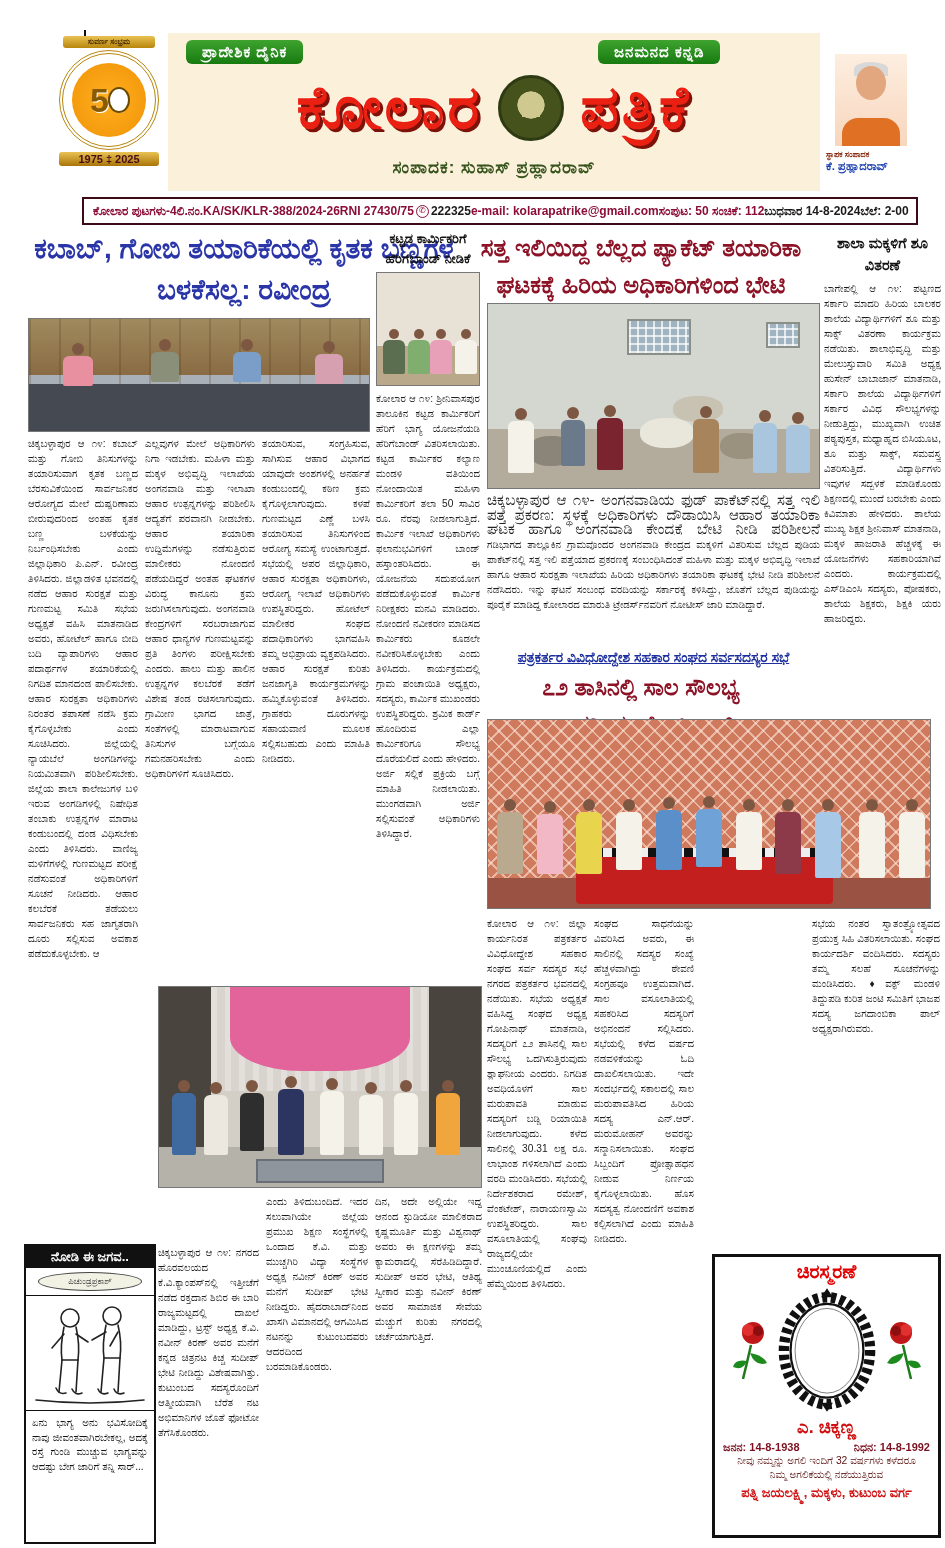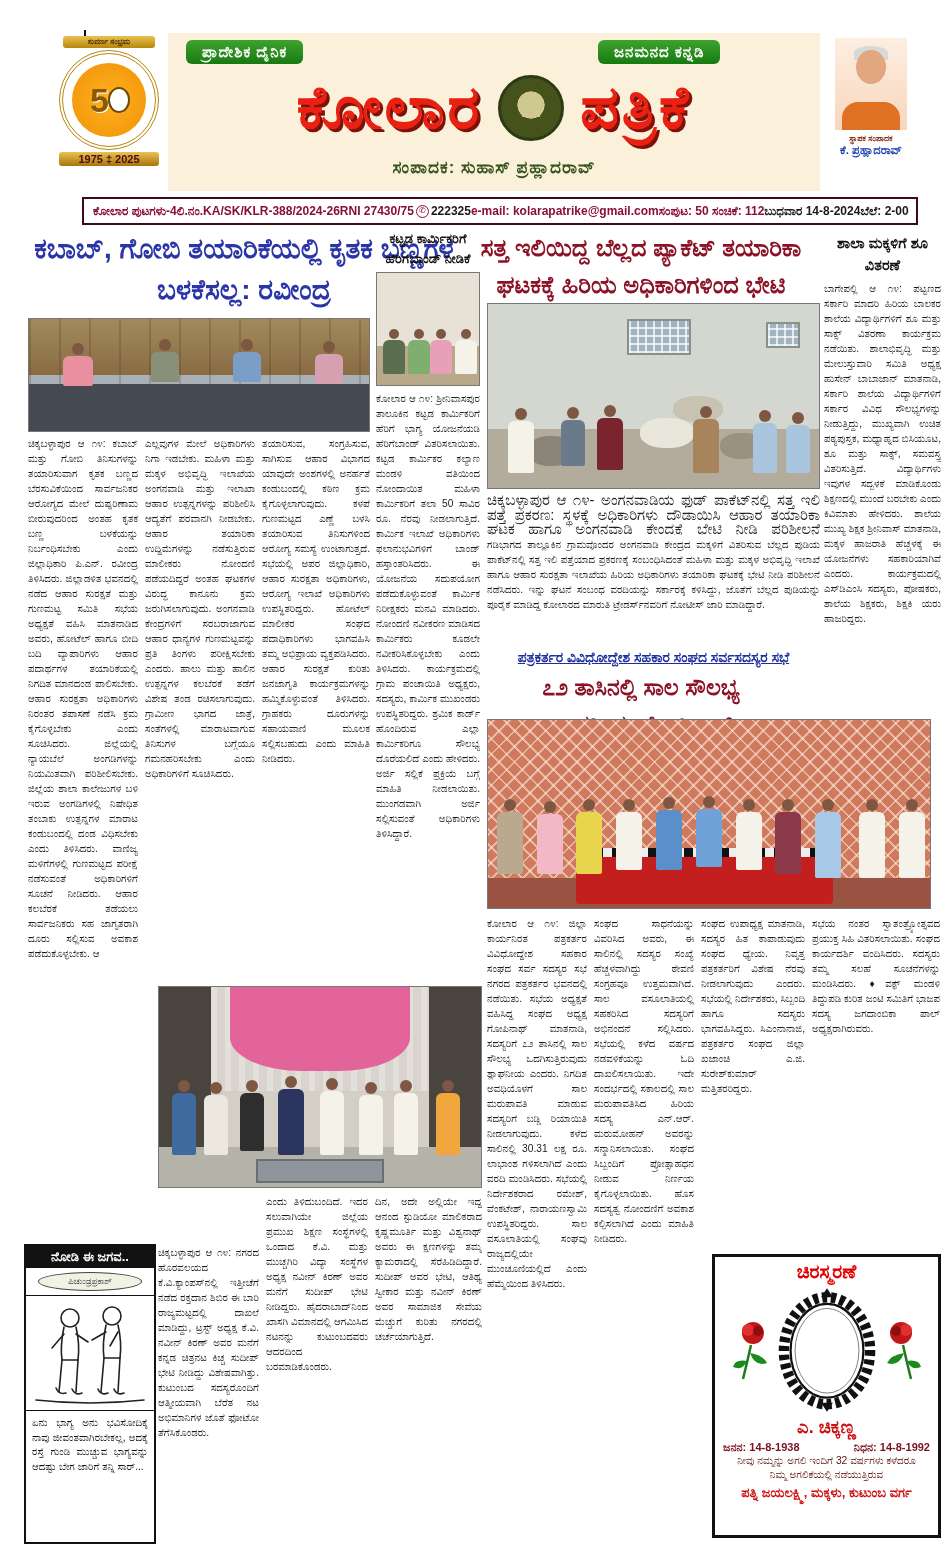--- a/index.html
+++ b/index.html
@@ -32,21 +32,21 @@
        background:#fff;display:flex;align-items:center;justify-content:center;}
   .logo-inner{width:74px;height:74px;border-radius:50%;background:radial-gradient(circle,#ffb020,#f09206);
        position:relative;display:flex;align-items:center;justify-content:center;}
   .logo-50{font-size:34px;font-weight:900;color:#8a5a00;text-shadow:1px 1px 0 #fff;}
   .logo-face{position:absolute;right:16px;top:24px;width:22px;height:26px;border-radius:50%;
        background:#fff;border:2px solid #6b4a00;}
   .logo-years{margin:0 auto;width:100px;background:linear-gradient(#e9c253,#a97408);color:#4a0b18;
        font-size:11px;font-weight:bold;padding:1px 0;border-radius:3px;}
 
   
-  .founder-box{position:absolute;left:826px;top:36px;width:90px;height:154px;background:#fff;text-align:center;}
+  .founder-box{position:absolute;left:826px;top:52px;width:90px;height:154px;background:#fff;text-align:left;}
   .founder-photo{margin:2px auto 0;width:72px;height:92px;background:linear-gradient(#fdeee0,#f8d6bd);
        position:relative;overflow:hidden;}
   .founder-photo .face{position:absolute;left:50%;top:12px;transform:translateX(-50%);
        width:30px;height:34px;border-radius:50%;background:#e2a77e;}
   .founder-photo .hair{position:absolute;left:50%;top:8px;transform:translateX(-50%);
        width:34px;height:14px;border-radius:50% 50% 0 0;background:#d8d8d8;}
   .founder-photo .body{position:absolute;left:50%;bottom:-6px;transform:translateX(-50%);
        width:58px;height:34px;border-radius:16px 16px 0 0;background:#e07124;}
   .founder-label{font-size:8px;color:#8a2c10;font-weight:bold;margin-top:4px;}
   .founder-name{font-size:11.5px;color:#1a3fae;font-weight:bold;}
@@ -312,21 +312,20 @@
         <div class="b" style="background:#f5f2ea;height:66px;"></div>
       </div>
     <div class="fig" style="left:93%;bottom:16%;width:26px;">
       <div class="h"></div>
         <div class="b" style="background:#f5f2ea;height:66px;"></div>
       </div>
   </div>
 
   <div class="col" style="left:487px;top:916px;width:100px;height:628px;">ಕೋಲಾರ ಆ ೧೪: ಜಿಲ್ಲಾ ಕಾರ್ಯನಿರತ ಪತ್ರಕರ್ತರ ವಿವಿಧೋದ್ದೇಶ ಸಹಕಾರ ಸಂಘದ ಸರ್ವ ಸದಸ್ಯರ ಸಭೆ ನಗರದ ಪತ್ರಕರ್ತರ ಭವನದಲ್ಲಿ ನಡೆಯಿತು. ಸಭೆಯ ಅಧ್ಯಕ್ಷತೆ ವಹಿಸಿದ್ದ ಸಂಘದ ಅಧ್ಯಕ್ಷ ಗೋಪಿನಾಥ್ ಮಾತನಾಡಿ, ಸದಸ್ಯರಿಗೆ ೭೨ ತಾಸಿನಲ್ಲಿ ಸಾಲ ಸೌಲಭ್ಯ ಒದಗಿಸುತ್ತಿರುವುದು ಶ್ಲಾಘನೀಯ ಎಂದರು. ನಿಗದಿತ ಅವಧಿಯೊಳಗೆ ಸಾಲ ಮರುಪಾವತಿ ಮಾಡುವ ಸದಸ್ಯರಿಗೆ ಬಡ್ಡಿ ರಿಯಾಯಿತಿ ನೀಡಲಾಗುವುದು. ಕಳೆದ ಸಾಲಿನಲ್ಲಿ 30.31 ಲಕ್ಷ ರೂ. ಲಾಭಾಂಶ ಗಳಿಸಲಾಗಿದೆ ಎಂದು ವರದಿ ಮಂಡಿಸಿದರು. ಸಭೆಯಲ್ಲಿ ನಿರ್ದೇಶಕರಾದ ರಮೇಶ್, ವೆಂಕಟೇಶ್, ನಾರಾಯಣಸ್ವಾಮಿ ಉಪಸ್ಥಿತರಿದ್ದರು. ಸಾಲ ವಸೂಲಾತಿಯಲ್ಲಿ ಸಂಘವು ರಾಜ್ಯದಲ್ಲಿಯೇ ಮುಂಚೂಣಿಯಲ್ಲಿದೆ ಎಂದು ಹೆಮ್ಮೆಯಿಂದ ತಿಳಿಸಿದರು.</div>
   <div class="col" style="left:594px;top:916px;width:100px;height:628px;">ಸಂಘದ ಸಾಧನೆಯನ್ನು ವಿವರಿಸಿದ ಅವರು, ಈ ಸಾಲಿನಲ್ಲಿ ಸದಸ್ಯರ ಸಂಖ್ಯೆ ಹೆಚ್ಚಳವಾಗಿದ್ದು ಠೇವಣಿ ಸಂಗ್ರಹವೂ ಉತ್ತಮವಾಗಿದೆ. ಸಾಲ ವಸೂಲಾತಿಯಲ್ಲಿ ಸಹಕರಿಸಿದ ಸದಸ್ಯರಿಗೆ ಅಭಿನಂದನೆ ಸಲ್ಲಿಸಿದರು. ಸಭೆಯಲ್ಲಿ ಕಳೆದ ವರ್ಷದ ನಡವಳಿಕೆಯನ್ನು ಓದಿ ದಾಖಲಿಸಲಾಯಿತು. ಇದೇ ಸಂದರ್ಭದಲ್ಲಿ ಸಕಾಲದಲ್ಲಿ ಸಾಲ ಮರುಪಾವತಿಸಿದ ಹಿರಿಯ ಸದಸ್ಯ ಎನ್.ಆರ್. ಮರುಮೋಹನ್ ಅವರನ್ನು ಸನ್ಮಾನಿಸಲಾಯಿತು. ಸಂಘದ ಸಿಬ್ಬಂದಿಗೆ ಪ್ರೋತ್ಸಾಹಧನ ನೀಡುವ ನಿರ್ಣಯ ಕೈಗೊಳ್ಳಲಾಯಿತು. ಹೊಸ ಸದಸ್ಯತ್ವ ನೋಂದಣಿಗೆ ಅವಕಾಶ ಕಲ್ಪಿಸಲಾಗಿದೆ ಎಂದು ಮಾಹಿತಿ ನೀಡಿದರು.</div>
-  <div class="col" style="left:701px;top:916px;width:104px;height:330px;">ಸಂಘದ ಉಪಾಧ್ಯಕ್ಷ ಮಾತನಾಡಿ, ಸದಸ್ಯರ ಹಿತ ಕಾಪಾಡುವುದು ಸಂಘದ ಧ್ಯೇಯ. ನಿವೃತ್ತ ಪತ್ರಕರ್ತರಿಗೆ ವಿಶೇಷ ನೆರವು ನೀಡಲಾಗುವುದು ಎಂದರು. ಸಭೆಯಲ್ಲಿ ನಿರ್ದೇಶಕರು, ಸಿಬ್ಬಂದಿ ಹಾಗೂ ಸದಸ್ಯರು ಭಾಗವಹಿಸಿದ್ದರು. ಸಿಎಂನಾನಾಜಿ, ಪತ್ರಕರ್ತರ ಸಂಘದ ಜಿಲ್ಲಾ ಖಜಾಂಚಿ ಎ.ಜಿ. ಸುರೇಶ್‌ಕುಮಾರ್ ಮತ್ತಿತರರಿದ್ದರು.</div>
   <div class="col" style="left:812px;top:916px;width:128px;height:330px;">ಸಭೆಯ ನಂತರ ಸ್ವಾತಂತ್ರ್ಯೋತ್ಸವದ ಪ್ರಯುಕ್ತ ಸಿಹಿ ವಿತರಿಸಲಾಯಿತು. ಸಂಘದ ಕಾರ್ಯದರ್ಶಿ ವಂದಿಸಿದರು. ಸದಸ್ಯರು ತಮ್ಮ ಸಲಹೆ ಸೂಚನೆಗಳನ್ನು ಮಂಡಿಸಿದರು. ♦ವಕ್ಫ್ ಮಂಡಳಿ ತಿದ್ದುಪಡಿ ಕುರಿತ ಜಂಟಿ ಸಮಿತಿಗೆ ಭಾಜಪ ಸದಸ್ಯ ಜಗದಾಂಬಿಕಾ ಪಾಲ್ ಅಧ್ಯಕ್ಷರಾಗಿರುವರು.</div>
 
   <div class="headline-black" style="left:824px;top:233px;width:117px;height:44px;font-size:14.5px;line-height:1.5;">ಶಾಲಾ ಮಕ್ಕಳಿಗೆ ಶೂ ವಿತರಣೆ</div>
   <div class="col" style="left:824px;top:281px;width:117px;height:630px;">ಬಾಗೇಪಲ್ಲಿ ಆ ೧೪: ಪಟ್ಟಣದ ಸರ್ಕಾರಿ ಮಾದರಿ ಹಿರಿಯ ಬಾಲಕರ ಶಾಲೆಯ ವಿದ್ಯಾರ್ಥಿಗಳಿಗೆ ಶೂ ಮತ್ತು ಸಾಕ್ಸ್ ವಿತರಣಾ ಕಾರ್ಯಕ್ರಮ ನಡೆಯಿತು. ಶಾಲಾಭಿವೃದ್ಧಿ ಮತ್ತು ಮೇಲುಸ್ತುವಾರಿ ಸಮಿತಿ ಅಧ್ಯಕ್ಷ ಹುಸೇನ್ ಬಾಬಾಜಾನ್ ಮಾತನಾಡಿ, ಸರ್ಕಾರಿ ಶಾಲೆಯ ವಿದ್ಯಾರ್ಥಿಗಳಿಗೆ ಸರ್ಕಾರ ವಿವಿಧ ಸೌಲಭ್ಯಗಳನ್ನು ನೀಡುತ್ತಿದ್ದು, ಮುಖ್ಯವಾಗಿ ಉಚಿತ ಪಠ್ಯಪುಸ್ತಕ, ಮಧ್ಯಾಹ್ನದ ಬಿಸಿಯೂಟ, ಶೂ ಮತ್ತು ಸಾಕ್ಸ್, ಸಮವಸ್ತ್ರ ವಿತರಿಸುತ್ತಿದೆ. ವಿದ್ಯಾರ್ಥಿಗಳು ಇವುಗಳ ಸದ್ಬಳಕೆ ಮಾಡಿಕೊಂಡು ಶಿಕ್ಷಣದಲ್ಲಿ ಮುಂದೆ ಬರಬೇಕು ಎಂದು ಕಿವಿಮಾತು ಹೇಳಿದರು. ಶಾಲೆಯ ಮುಖ್ಯ ಶಿಕ್ಷಕ ಶ್ರೀನಿವಾಸ್ ಮಾತನಾಡಿ, ಮಕ್ಕಳ ಹಾಜರಾತಿ ಹೆಚ್ಚಳಕ್ಕೆ ಈ ಯೋಜನೆಗಳು ಸಹಕಾರಿಯಾಗಿವೆ ಎಂದರು. ಕಾರ್ಯಕ್ರಮದಲ್ಲಿ ಎಸ್‌ಡಿಎಂಸಿ ಸದಸ್ಯರು, ಪೋಷಕರು, ಶಾಲೆಯ ಶಿಕ್ಷಕರು, ಶಿಕ್ಷಕಿ ಯರು ಹಾಜರಿದ್ದರು.</div>
 
 
   <div class="photo photo-sudeep" style="left:158px;top:986px;width:324px;height:202px;">
     <div class="lace"></div>
     <div class="curtain"></div>
     <div class="floor"></div>

